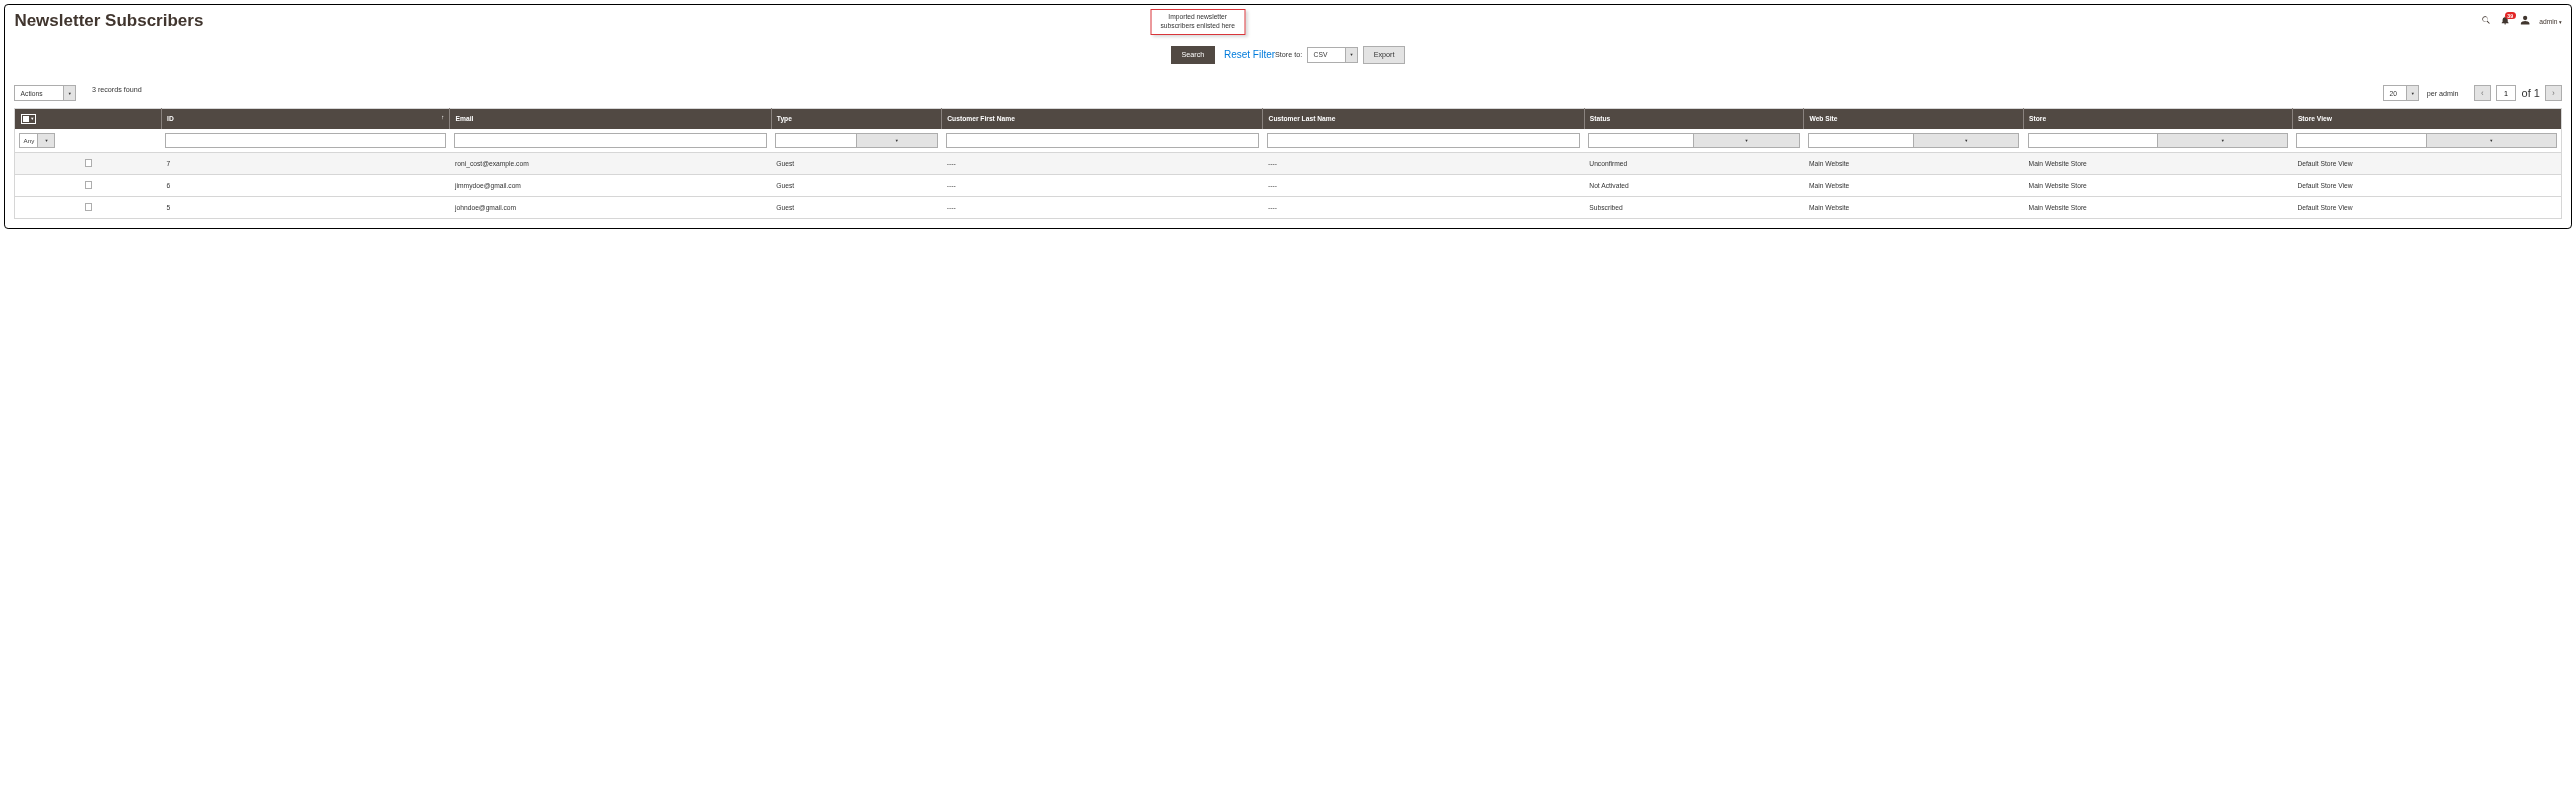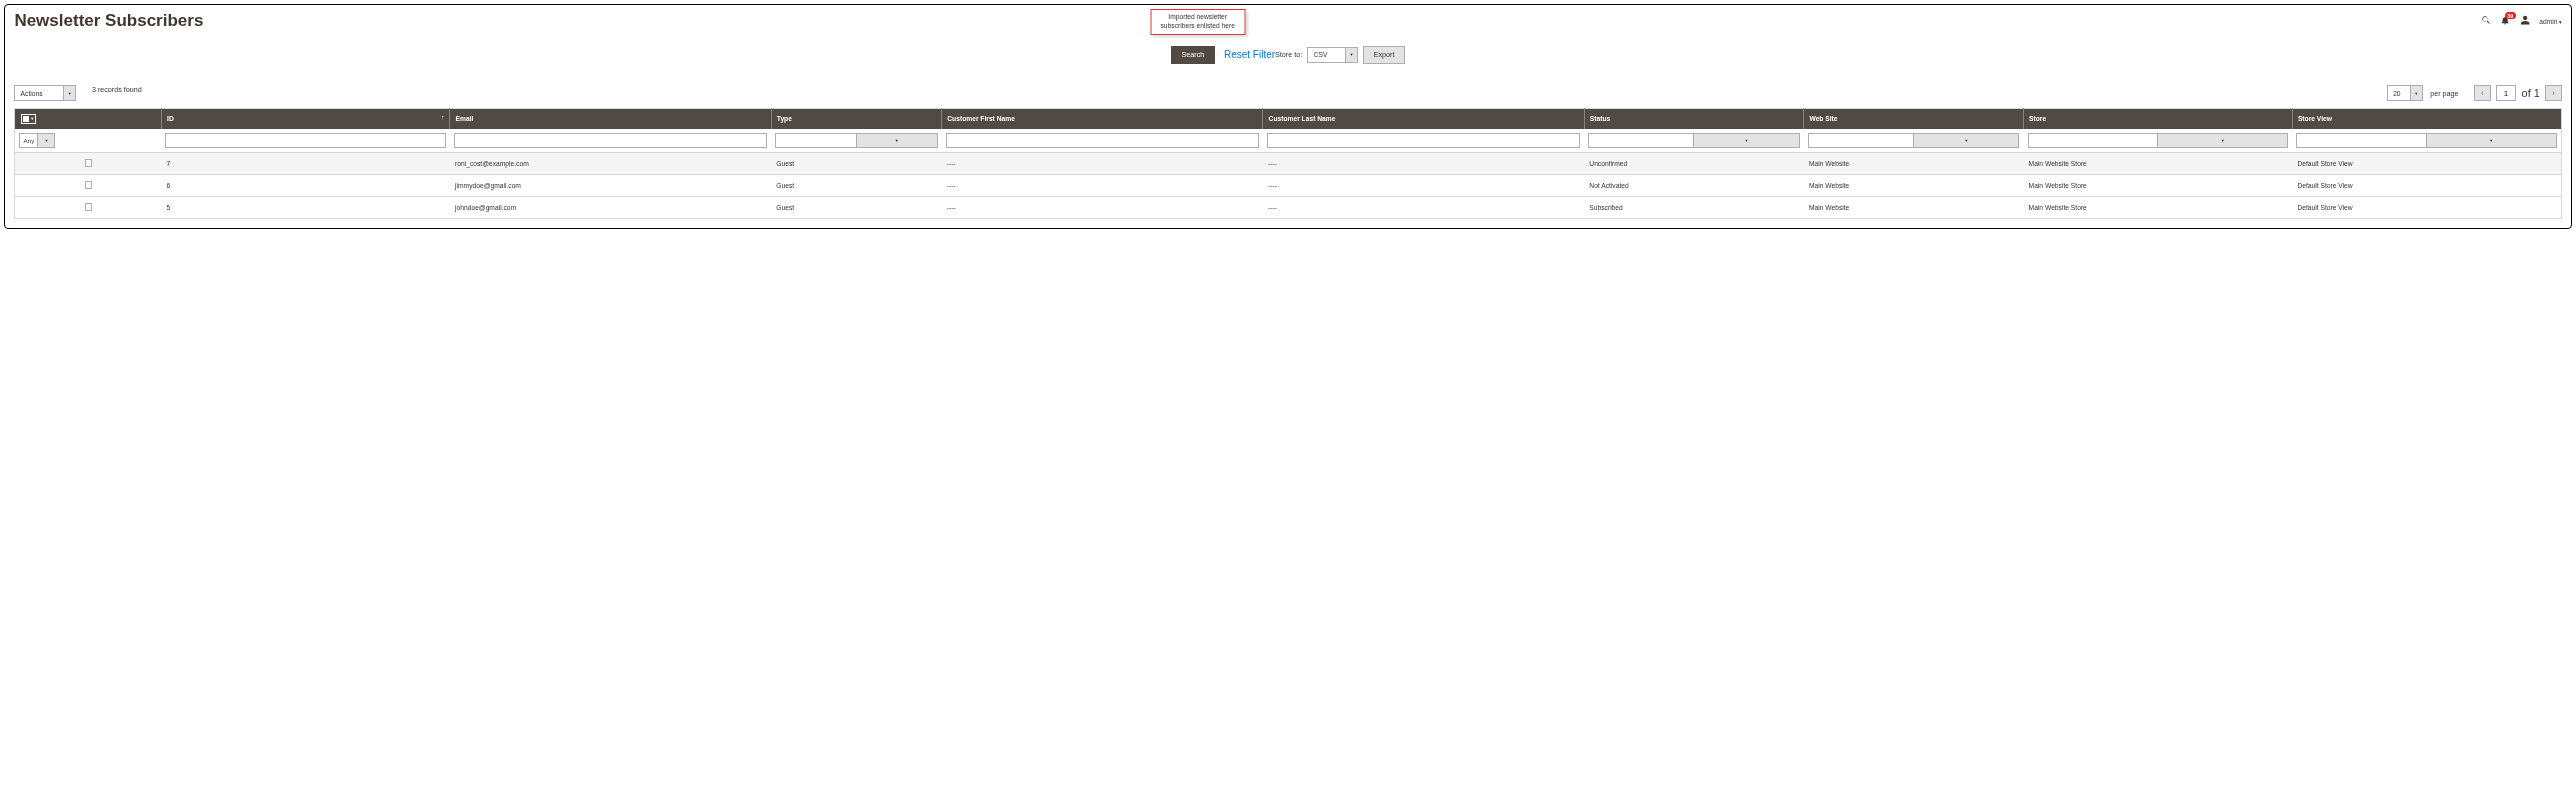--- a/index.html
+++ b/index.html
@@ -281,21 +281,21 @@
         <span style="flex:1;">Actions</span>
         <span class="caret"></span>
       </span>
       <span class="records-found">3 records found</span>
     </div>
     <div class="row-2-right">
       <span class="select-like" style="width:36px;">
         <span style="flex:1;">20</span>
         <span class="caret"></span>
       </span>
-      <span class="perpage-label">per page</span>
+      <span class="perpage-label">per admin</span>
       <span class="pager-btn">‹</span>
       <input class="pager-input" value="1" style="">
       <span class="of-label">of 1</span>
       <span class="pager-btn">›</span>
     </div>
   </div>
 
   <table class="data-grid">
     <thead>
       <tr>

